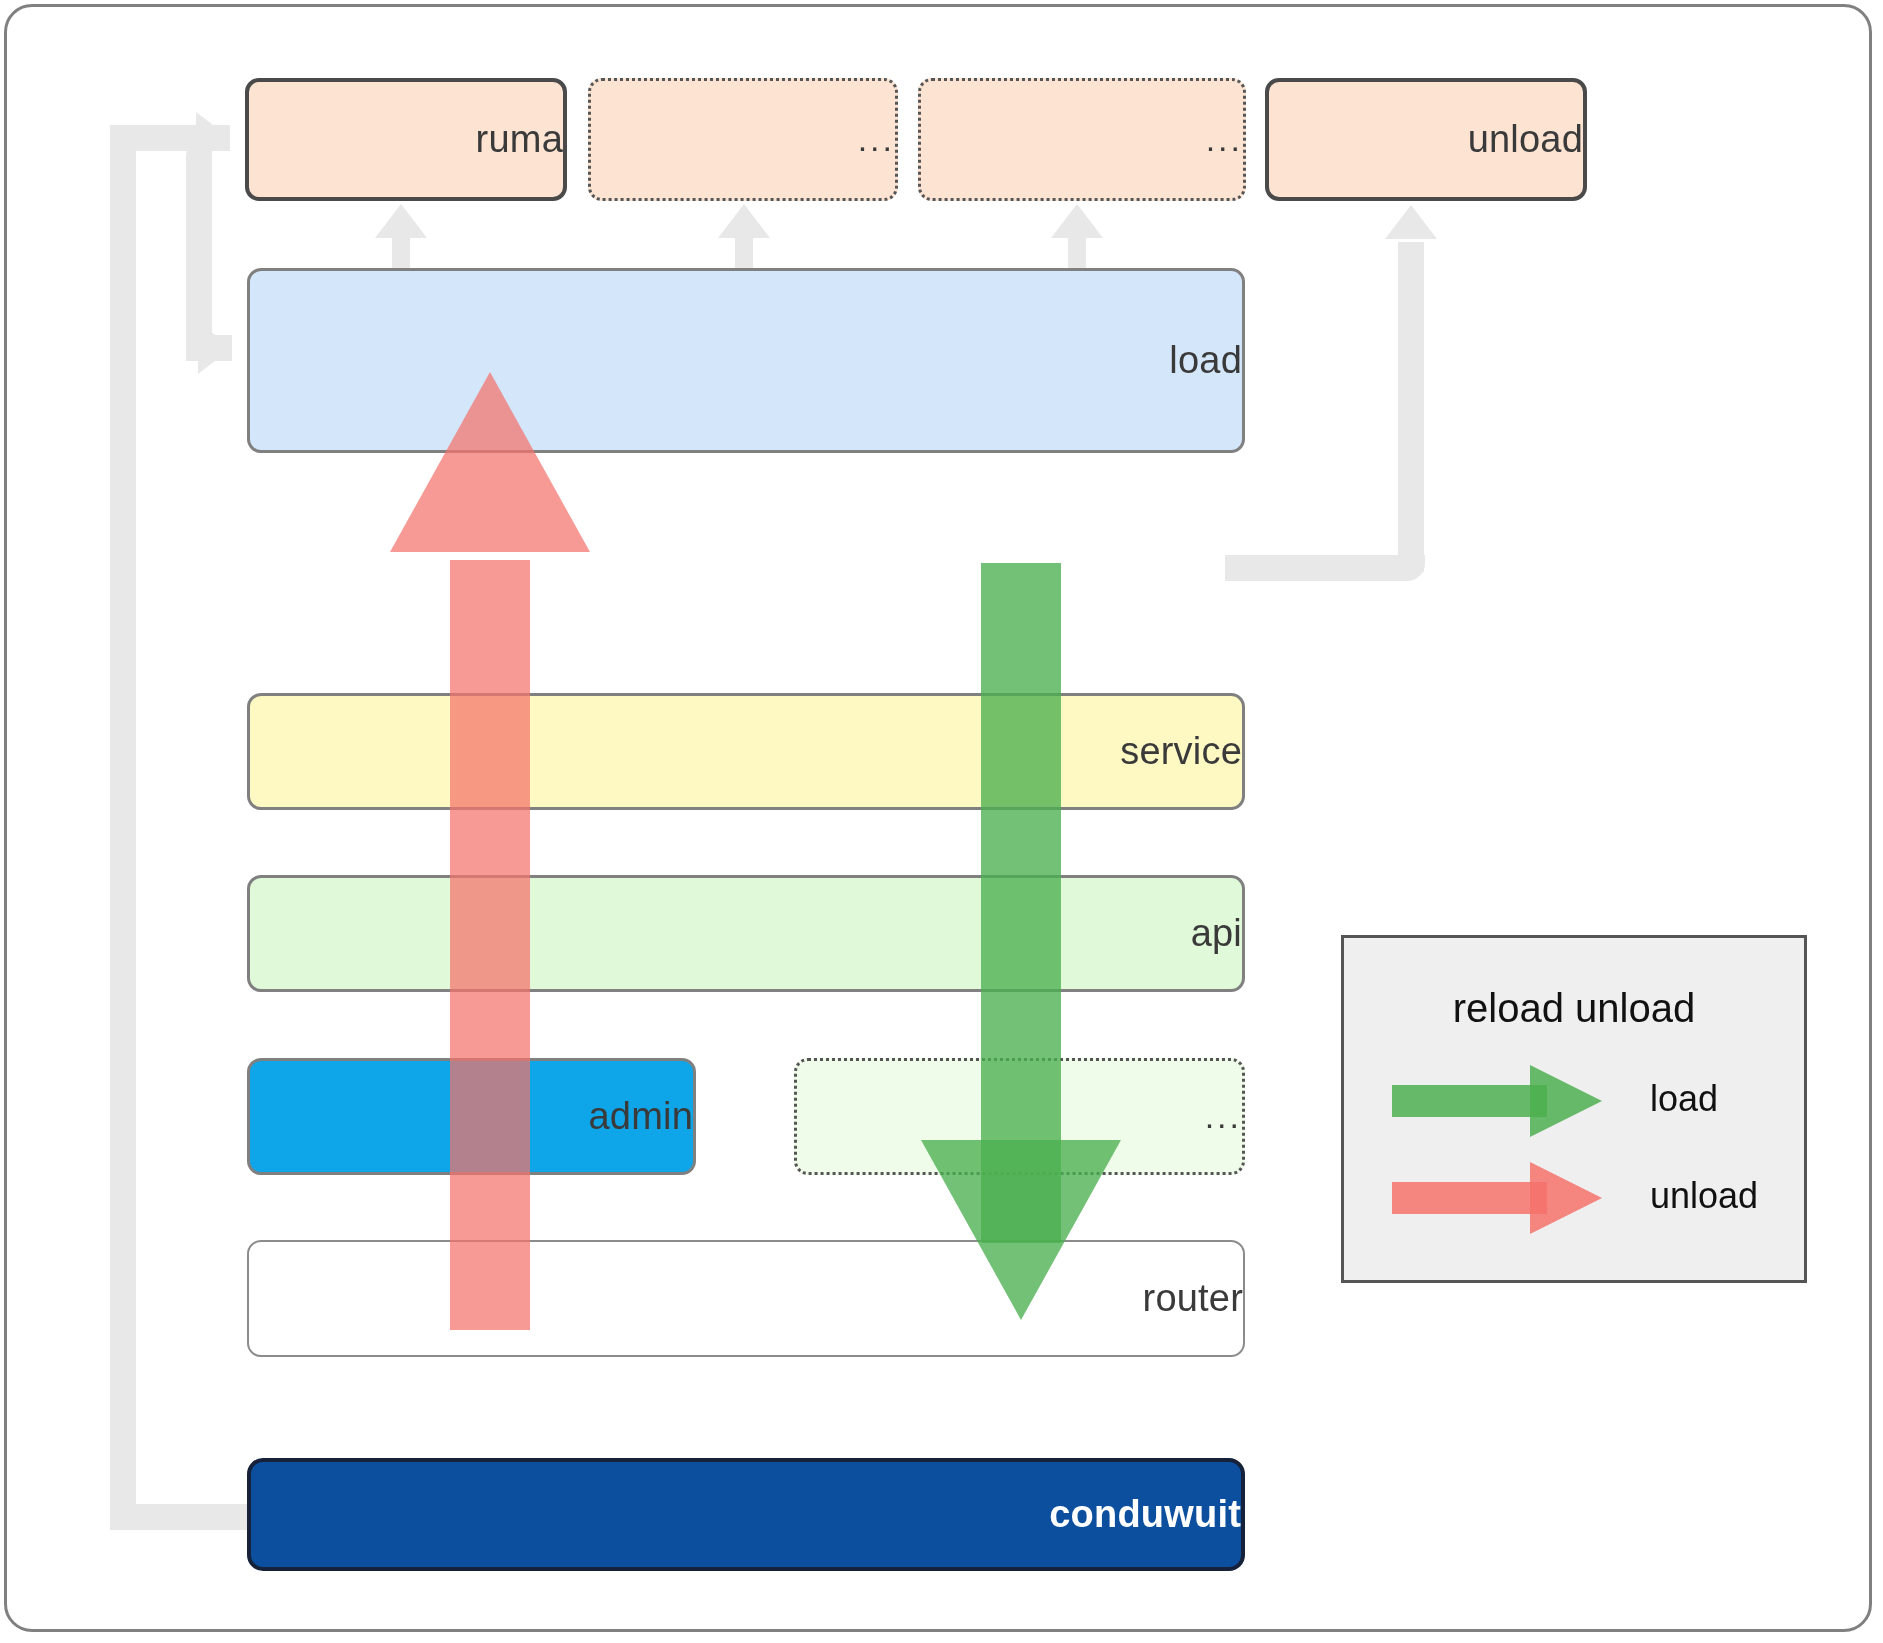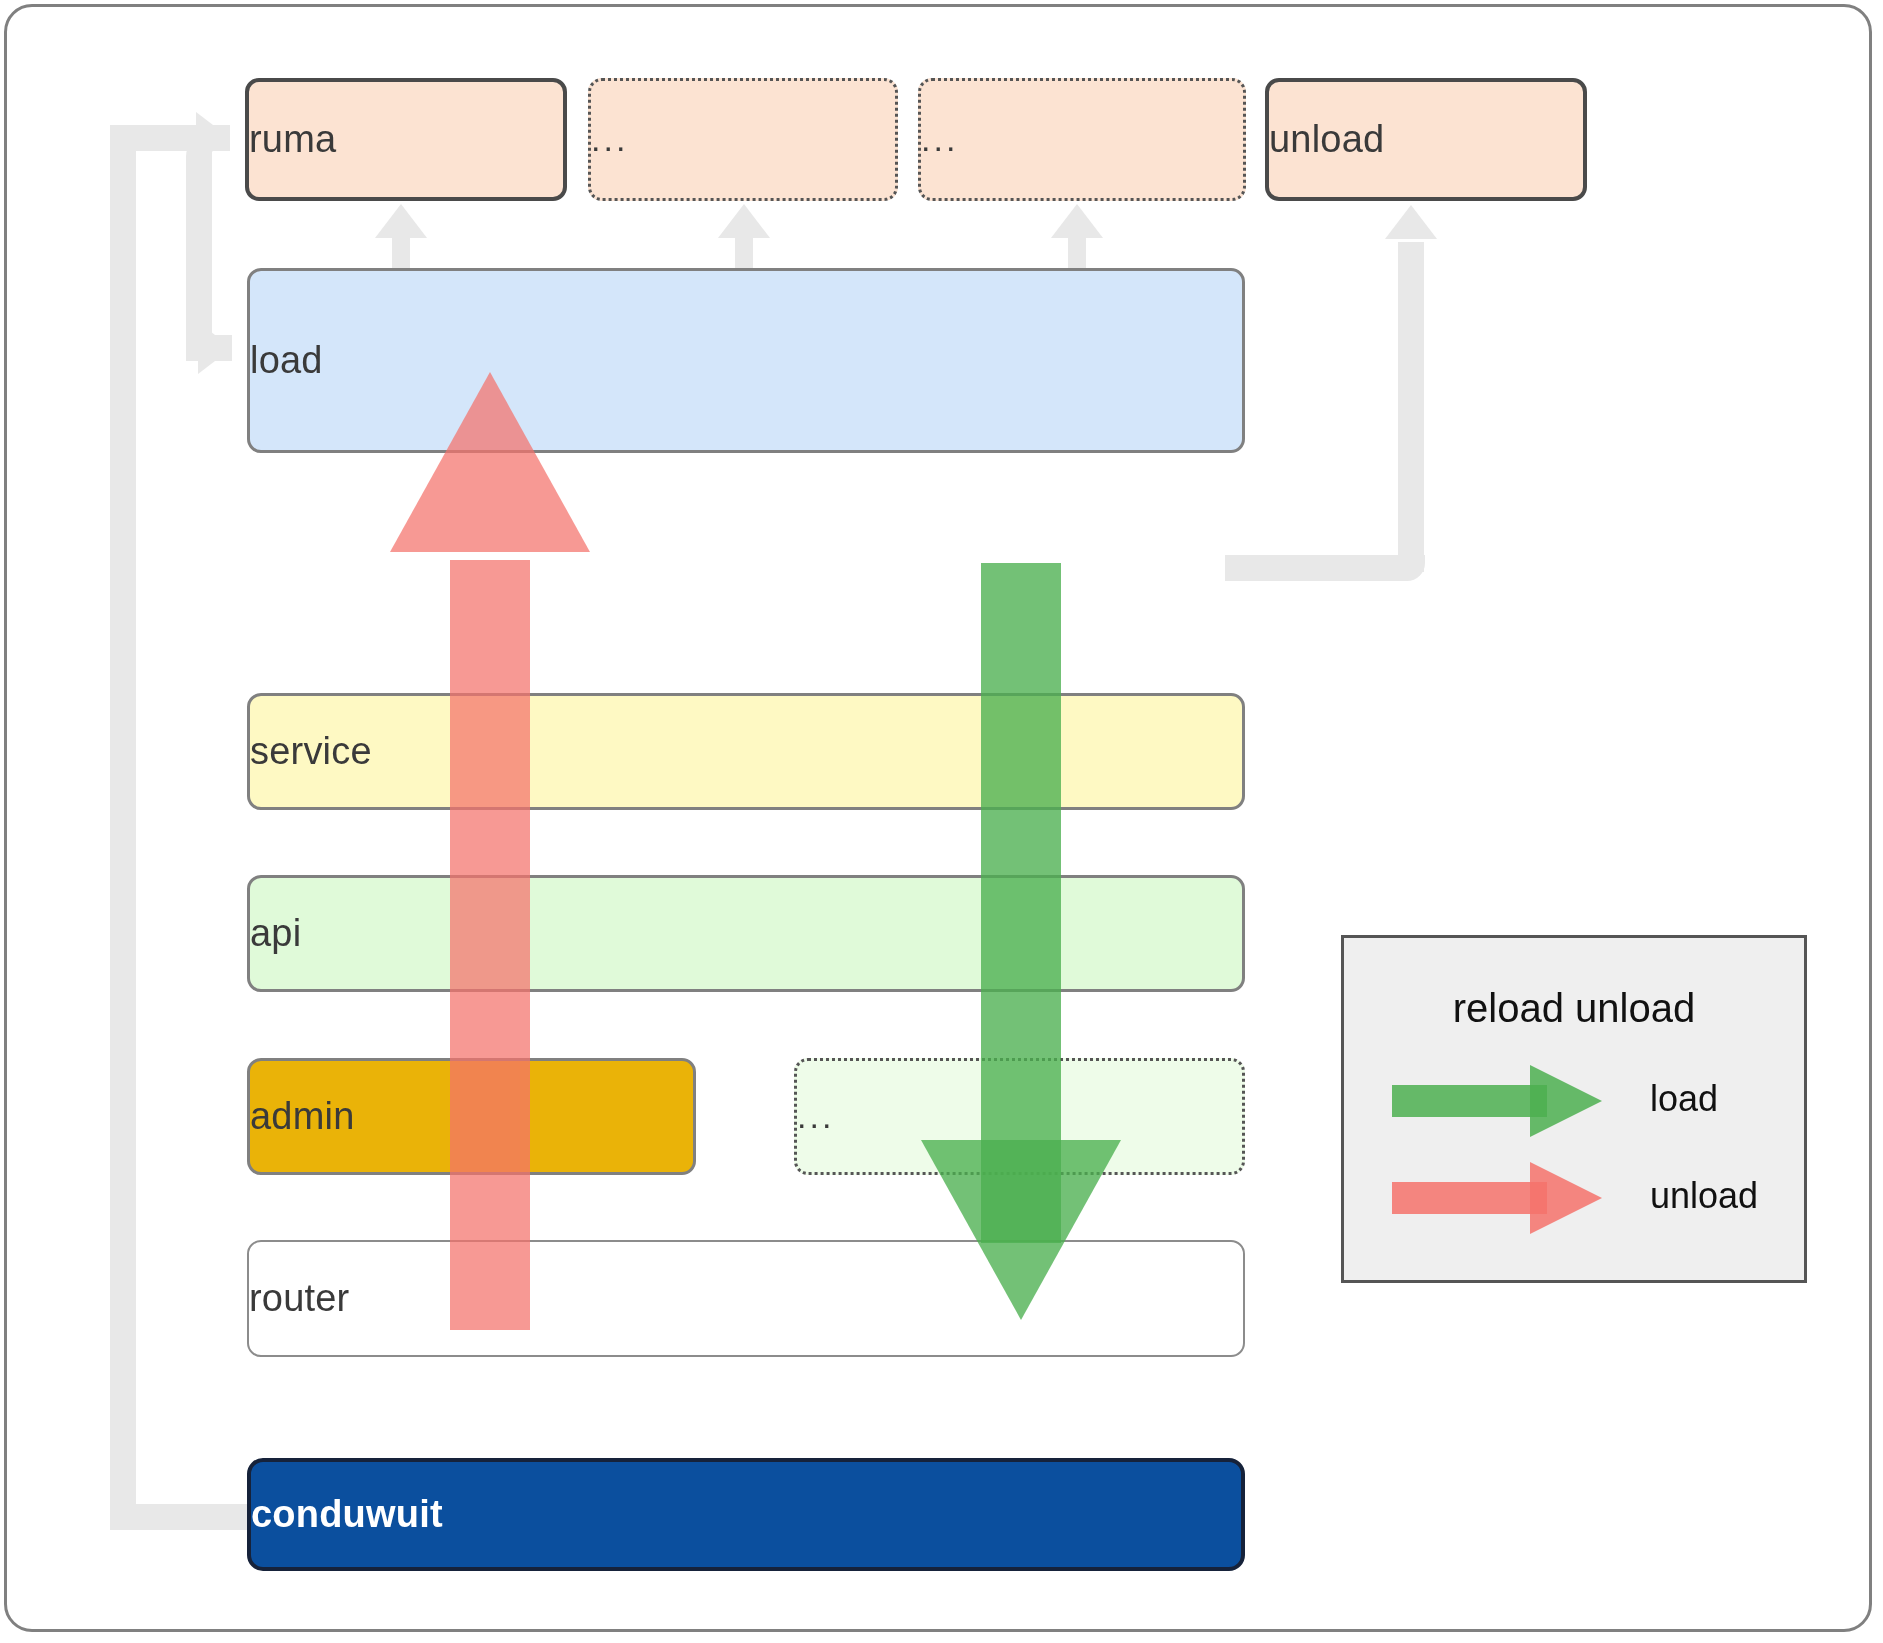--- a/index.html
+++ b/index.html
@@ -26,21 +26,21 @@
     border-radius: 28px;
     box-sizing: border-box;
     background: #ffffff;
   }
 
   .node {
     position: absolute;
     box-sizing: border-box;
     display: flex;
     align-items: center;
-    justify-content: flex-start;
+    justify-content: flex-end;
     border-radius: 14px;
     font-size: 38px;
     color: #3a3a3a;
     letter-spacing: 0.2px;
     z-index: 5;
   }
   .node.dots { font-size: 34px; letter-spacing: 3px; }
 
   .node.solid-dark { border: 4px solid #4a4a4a; }
   .node.dotted     { border: 3px dotted #555555; }
@@ -167,21 +167,21 @@
 
 
   <div class="node solid-gray" style="left:247px; top:693px; width:998px; height:117px; background:#fef9c3;">
     <span>service</span>
   </div>
 
   <div class="node solid-gray" style="left:247px; top:875px; width:998px; height:117px; background:#E0FAD9;">
     <span>api</span>
   </div>
 
-  <div class="node solid-gray" style="left:247px; top:1058px; width:449px; height:117px; background:#eab308;">
+  <div class="node solid-gray" style="left:247px; top:1058px; width:449px; height:117px; background:#0ea5e9;">
     <span>admin</span>
   </div>
 
   <div class="node dotted dots" style="left:794px; top:1058px; width:451px; height:117px; background:#EEFCE9;">
     <span>...</span>
   </div>
 
   <div class="node thin-gray" style="left:247px; top:1240px; width:998px; height:117px; background:#FFFFFF;">
     <span>router</span>
   </div>

